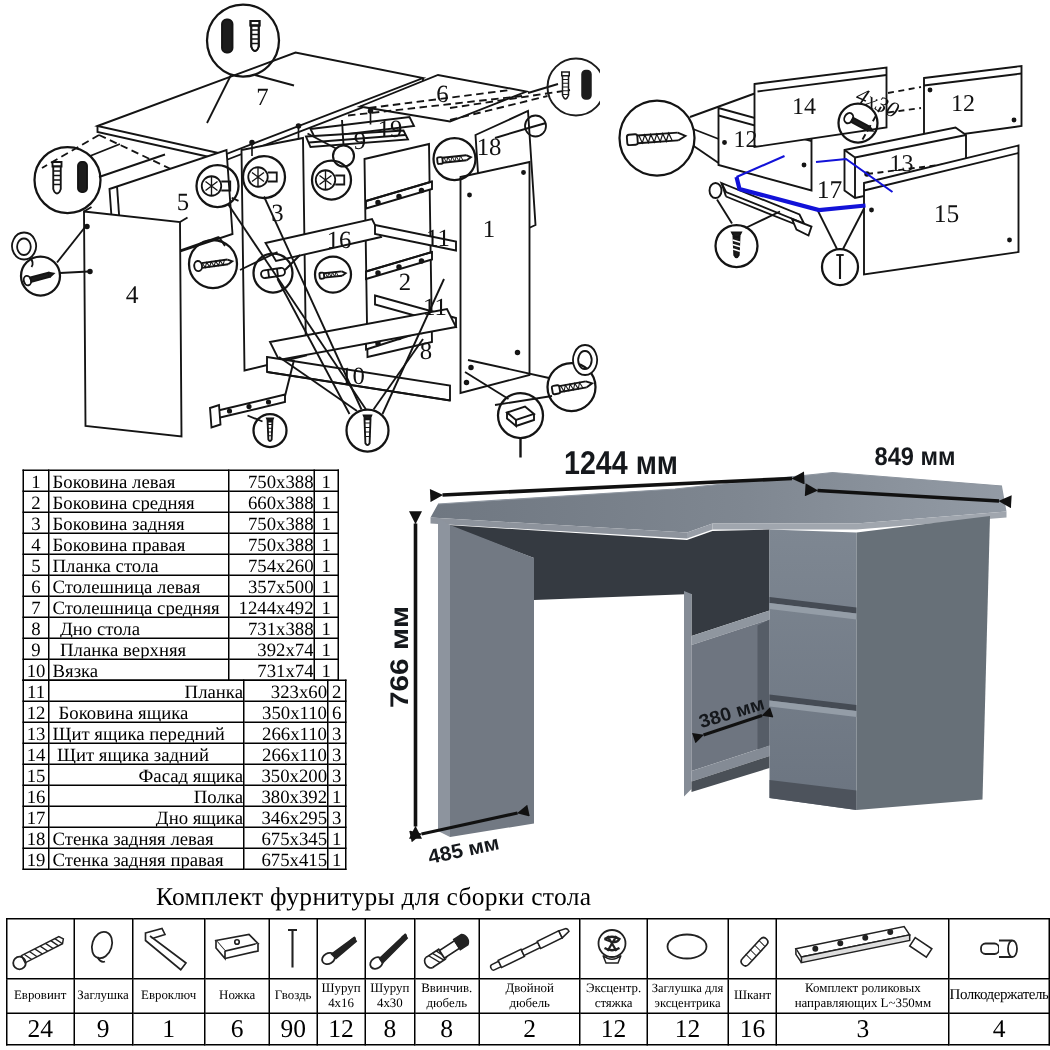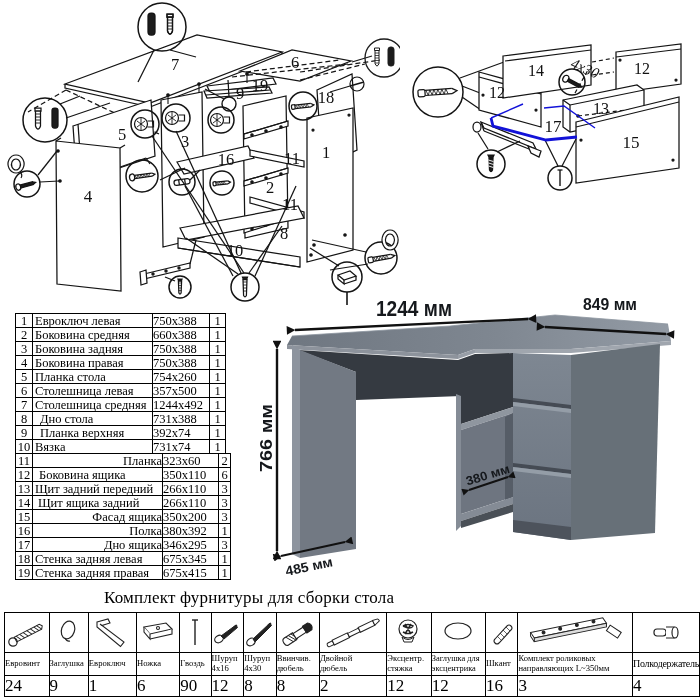--- a/index.html
+++ b/index.html
@@ -1,45 +1,45 @@
 <!DOCTYPE html>
 <html><head><meta charset="utf-8">
 <style>
 html,body{margin:0;padding:0}
 body{width:700px;height:700px;background:#fff;font-family:"Liberation Serif",serif;position:relative;overflow:hidden}
 .abs{position:absolute}
 table{border-collapse:collapse;table-layout:fixed}
 #t1,#t2{font-size:12.5px;color:#000}
 #t1 td,#t2 td{border:1px solid #000;height:13px;padding:0;line-height:12px;white-space:nowrap;overflow:hidden}
 .num{text-align:center}
-.sz{text-align:left;letter-spacing:0px}
+.sz{text-align:right;letter-spacing:0px}
 .nm{padding-left:2px !important}
 .nmc{text-align:right}
 #hw{font-size:9.3px;font-family:"Liberation Serif",serif}
-#hw td{border:1px solid #000;padding:0;text-align:left;vertical-align:middle}
+#hw td{border:1px solid #000;padding:0;text-align:center;vertical-align:middle}
 #hw .ic svg{display:block;margin:0 auto}
 #hw .lab{height:22px;line-height:9.8px;font-size:8.6px;overflow:hidden}
 #hw .qty{height:19px;font-size:17px}
 #hw .ic{height:39px}
 #title{font-size:17px;letter-spacing:0.2px}
 </style></head>
 <body>
 
 <div class="abs" style="left:15px;top:313px">
 <table id="t1">
 <colgroup>
         <col style="width:17px">
         <col style="width:120px">
         <col style="width:57px">
         <col style="width:16px">
       </colgroup>
 <tbody>
         <tr>
           <td class="num">1</td>
-          <td class="nm">Евроключ левая</td>
+          <td class="nm">Боковина левая</td>
           <td class="sz">750х388</td>
           <td class="num">1</td>
         </tr>
 <tr>
           <td class="num">2</td>
           <td class="nm">Боковина средняя</td>
           <td class="sz">660х388</td>
           <td class="num">1</td>
         </tr>
 <tr>
@@ -110,21 +110,21 @@
           <td class="num">2</td>
         </tr>
 <tr>
           <td class="num">12</td>
           <td class="nm" style="padding-left:6px !important">Боковина ящика</td>
           <td class="sz">350х110</td>
           <td class="num">6</td>
         </tr>
 <tr>
           <td class="num">13</td>
-          <td class="nm">Щит задний передний</td>
+          <td class="nm">Щит ящика передний</td>
           <td class="sz">266х110</td>
           <td class="num">3</td>
         </tr>
 <tr>
           <td class="num">14</td>
           <td class="nm" style="padding-left:5px !important">Щит ящика задний</td>
           <td class="sz">266х110</td>
           <td class="num">3</td>
         </tr>
 <tr>

